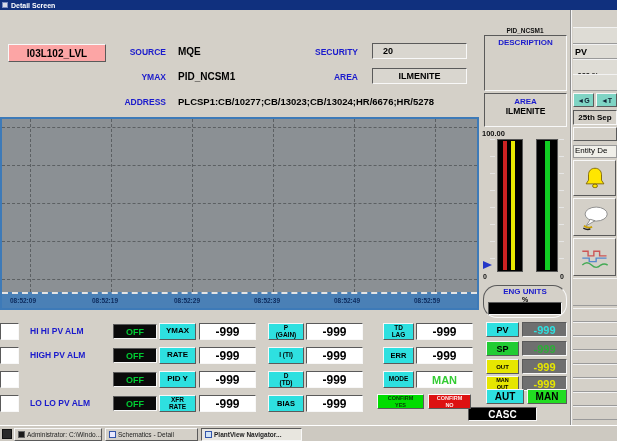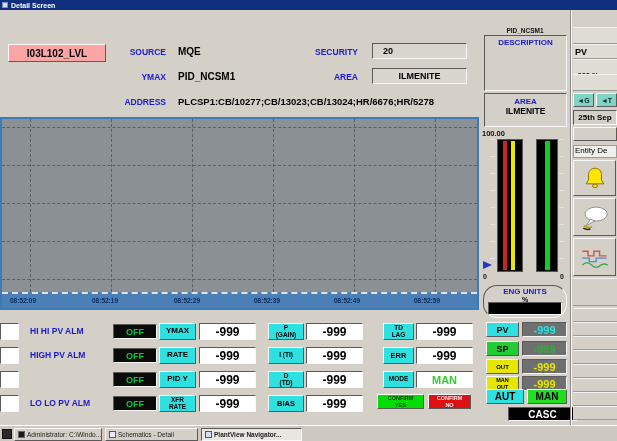--- a/index.html
+++ b/index.html
@@ -50,21 +50,21 @@
   .stripe { position:absolute; top:1px; bottom:1px; }
   .ticks { position:absolute; top:139px; height:133px; width:5px;
            background:repeating-linear-gradient(to bottom,#e5e5e5 0 1px,transparent 1px 17px); }
   .zeroLbl { position:absolute; top:273px; font-size:7px; font-weight:bold; color:#111; }
   .ptr { position:absolute; left:483px; top:261px; width:0; height:0;
          border-left:9px solid #2437c8; border-top:4px solid transparent; border-bottom:4px solid transparent; }
   .engbox { left:483px; top:285px; width:84px; height:33px; background:#d4d0c8;border-radius:14px; }
   .engdisp { position:absolute; left:4px; right:4px; bottom:2px; height:13px; background:#000; }
   .fprow-btn { position:absolute; left:486px; width:33px; height:15px; font-weight:bold; color:#000; }
   .fprow-val { position:absolute; left:522px; width:45px; height:15px; background:#6f6f6f; font-size:11px; font-weight:bold; }
-  .casc { left:508px; top:407px; width:69px; height:14px; background:#000; color:#fff; font-size:10px; font-weight:bold; }
+  .casc { left:468px; top:407px; width:69px; height:14px; background:#000; color:#fff; font-size:10px; font-weight:bold; }
 
   
   .vdiv { left:570px; top:10px; width:2px; height:415px; border-left:1px solid #8c8c8c; border-right:1px solid #f5f5f5; }
   .sb-cell { position:absolute; left:573px; width:44px; background:#dedcd5; border-bottom:1px solid #9a9a9a; border-top:1px solid #f2f2f2;
              font-weight:bold; color:#000; overflow:hidden; white-space:nowrap; padding-left:2px; display:flex; align-items:center; }
   .sb-btn  { position:absolute; background:#d4d0c8; }
   .tealbtn { background:#7fd4c4; font-size:7px; font-weight:bold; color:#123; }
   .iconbtn { left:573px; width:43px; background:#d4d0c8; }
   .blankrow { position:absolute; left:573px; width:44px; background:#d4d0c8; border-top:1px solid #f2f2f2; border-bottom:1px solid #9a9a9a; }
 

